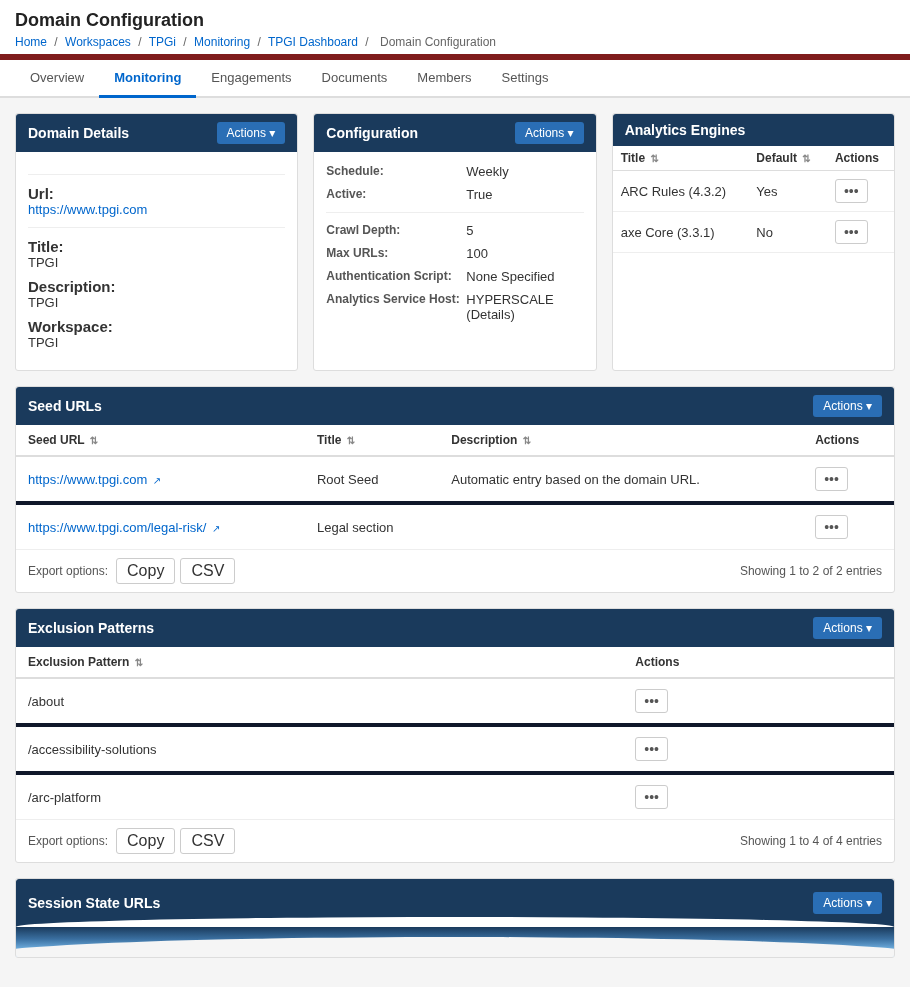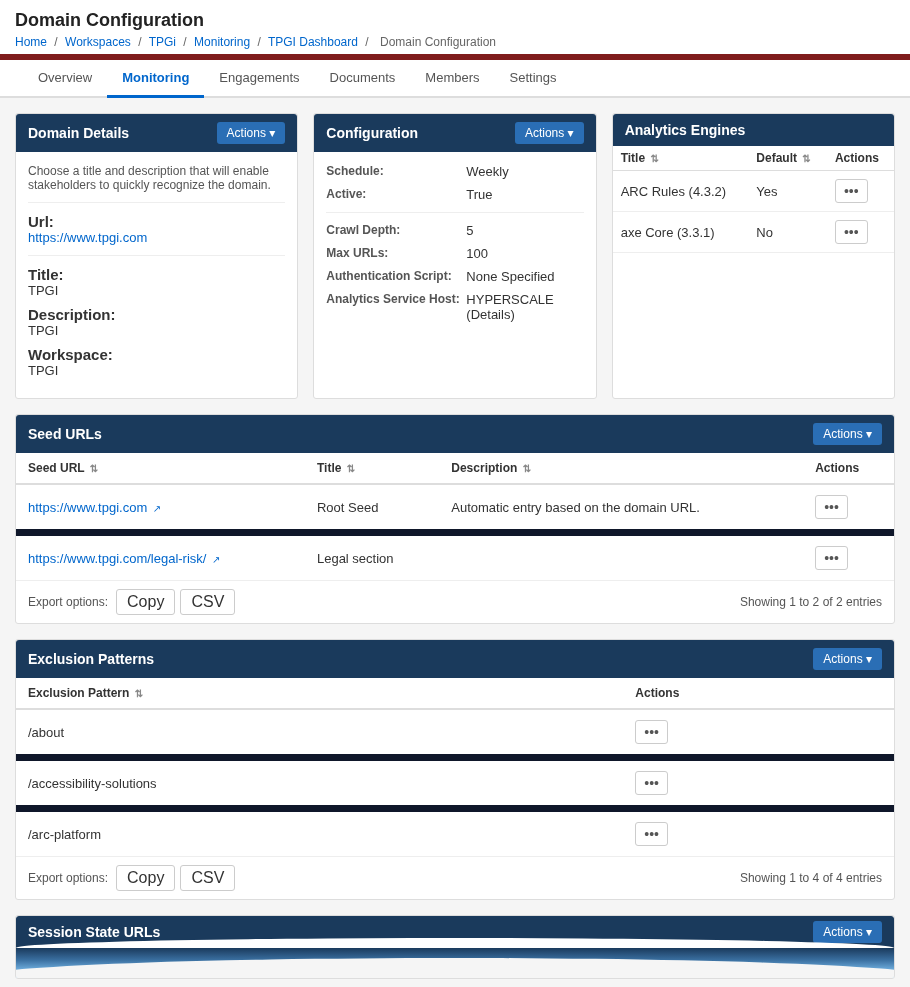--- a/index.html
+++ b/index.html
@@ -4,21 +4,21 @@
   <style>
     * { box-sizing: border-box; margin: 0; padding: 0; }
     body { font-family: Arial, sans-serif; font-size: 13px; color: #333; background: #f5f5f5; }
     
     .page-header { padding: 10px 15px 5px; background: #fff; border-bottom: 6px solid #7f1d1d; }
     .page-title { font-size: 18px; font-weight: bold; color: #222; margin-bottom: 4px; }
     .breadcrumb { font-size: 12px; color: #666; }
     .breadcrumb a { color: #0066cc; text-decoration: none; }
     .breadcrumb span { margin: 0 4px; }
     
-    .nav-tabs { display: flex; background: #fff; border-bottom: 2px solid #ddd; padding: 0 23px; }
+    .nav-tabs { display: flex; background: #fff; border-bottom: 2px solid #ddd; padding: 0 15px; }
     .nav-tab { padding: 10px 15px; cursor: pointer; color: #555; font-size: 13px; border-bottom: 3px solid transparent; margin-bottom: -2px; }
     .nav-tab.active { color: #0066cc; border-bottom: 3px solid #0066cc; font-weight: 600; }
     
     .main-content { padding: 15px; }
     
     
     .cards-row { display: flex; gap: 15px; margin-bottom: 15px; }
     
     .card { background: #fff; border: 1px solid #ddd; border-radius: 3px; flex: 1; }
     .card-header { background: #1a3a5c; color: #fff; padding: 8px 12px; display: flex; justify-content: space-between; align-items: center; border-radius: 3px 3px 0 0; }
@@ -43,36 +43,36 @@
     .ae-table td { padding: 8px; border-bottom: 1px solid #eee; font-size: 13px; }
     .sort-icon { font-size: 10px; color: #888; margin-left: 2px; }
     
     
     .panel { background: #fff; border: 1px solid #ddd; border-radius: 3px; margin-bottom: 15px; }
     .panel-header { background: #1a3a5c; color: #fff; padding: 8px 12px; display: flex; justify-content: space-between; align-items: center; border-radius: 3px 3px 0 0; }
     .panel-header-title { font-weight: bold; font-size: 14px; }
     
     .panel-table { width: 100%; border-collapse: collapse; }
     .panel-table th { text-align: left; font-weight: bold; font-size: 12px; color: #333; padding: 8px 12px; border-bottom: 2px solid #ddd; }
-    .panel-table td { padding: 10px 12px; border-bottom: 7px solid #0f172a; font-size: 13px; vertical-align: middle; }
+    .panel-table td { padding: 10px 12px; border-bottom: 4px solid #0f172a; font-size: 13px; vertical-align: middle; }
     .panel-table tr:last-child td { border-bottom: none; }
     
     .link-cell a { color: #0066cc; text-decoration: none; }
     .ext-link-icon { font-size: 10px; margin-left: 2px; }
     
     .btn-dots { background: #fff; border: 1px solid #ccc; padding: 3px 8px; border-radius: 3px; cursor: pointer; font-size: 14px; color: #555; }
     
     .export-row { padding: 8px 12px; border-top: 1px solid #eee; display: flex; align-items: center; justify-content: space-between; }
     .export-label { font-size: 12px; color: #555; margin-right: 8px; }
     .export-btns { display: flex; gap: 5px; align-items: center; }
     .btn-export { background: #fff; border: 1px solid #ccc; padding: 3px 10px; border-radius: 3px; cursor: pointer; font-size: 16px; color: #333; }
     .showing-text { font-size: 12px; color: #555; }
     
     
-    .panel-bottom-partial { background: #1a3a5c; color: #fff; padding: 8px 12px; display: flex; justify-content: space-between; align-items: center; border-radius: 3px 3px 0 0; position: relative; overflow: hidden; height: 32px; gap: 48px; }
+    .panel-bottom-partial { background: #1a3a5c; color: #fff; padding: 8px 12px; display: flex; justify-content: space-between; align-items: center; border-radius: 3px 3px 0 0; position: relative; overflow: hidden; height: 48px; gap: 48px; }
     .panel-bottom-partial::after { content: ''; position: absolute; bottom: -10px; left: 0; right: 0; height: 20px; background: #fff; border-radius: 50%; }
     .panel-bottom-wrap { background: #fff; border: 1px solid #ddd; border-radius: 3px; overflow: hidden; }
   </style>
 </head>
 <body>
 
 <div class="page-header">
   <div class="page-title">Domain Configuration</div>
   <div class="breadcrumb">
     <a>Home</a>
@@ -101,21 +101,20 @@
 <div class="main-content">
 
   <div class="cards-row">
 
     <div class="card">
       <div class="card-header">
         <span class="card-header-title">Domain Details</span>
         <button class="btn-actions">Actions ▾</button>
       </div>
       <div class="card-body">
-        <p style="font-size:12px; color:#555; margin-bottom:10px;">Choose a title and description that will enable stakeholders to quickly recognize the domain.</p>
         <hr class="divider">
         <div class="domain-detail-row">
           <label>Url:</label>
           <span class="domain-url">https://www.tpgi.com</span>
         </div>
         <hr class="divider">
         <div class="domain-detail-row">
           <label>Title:</label>
           <span>TPGI</span>
         </div>

